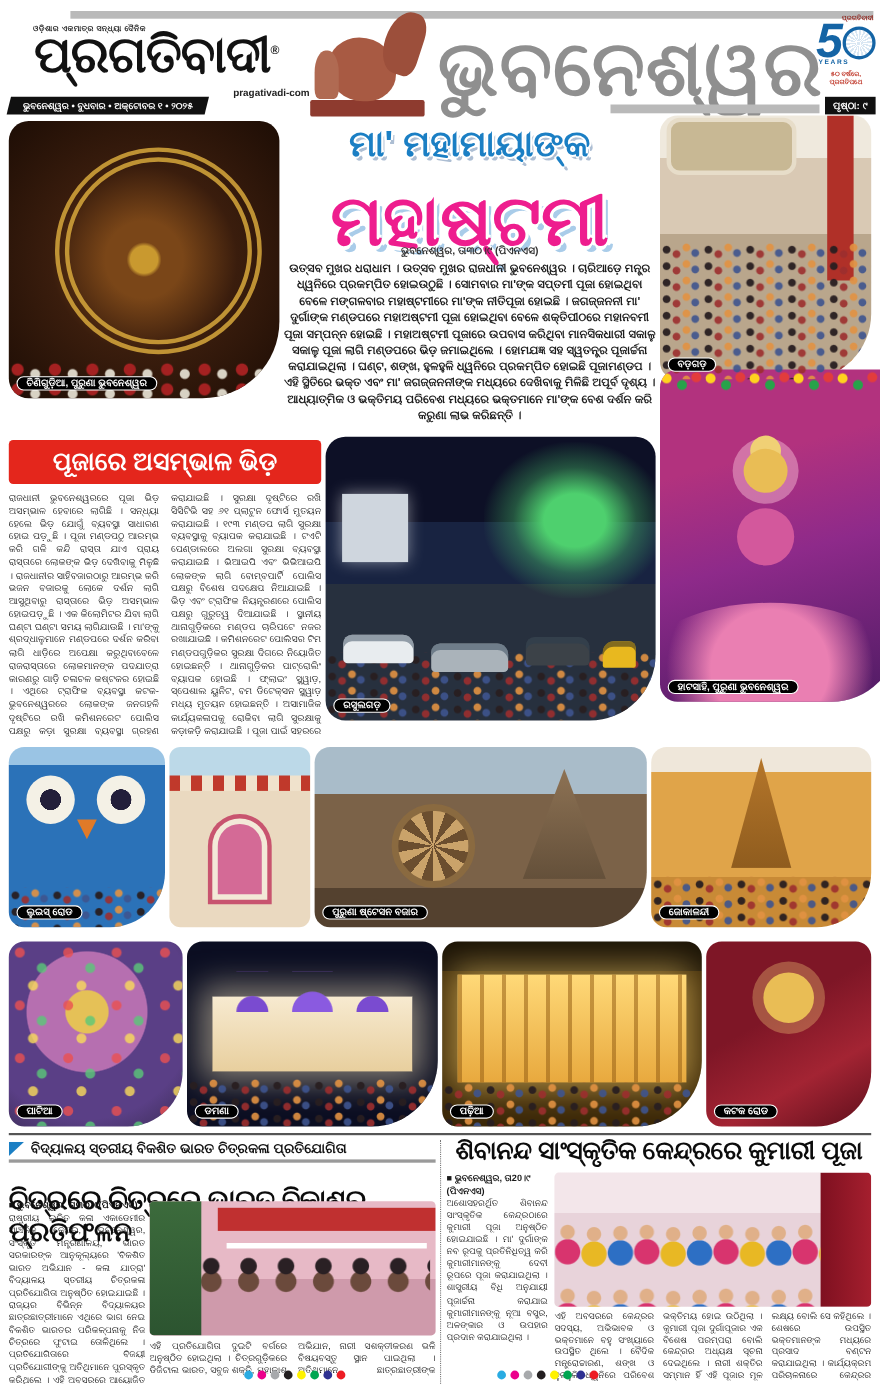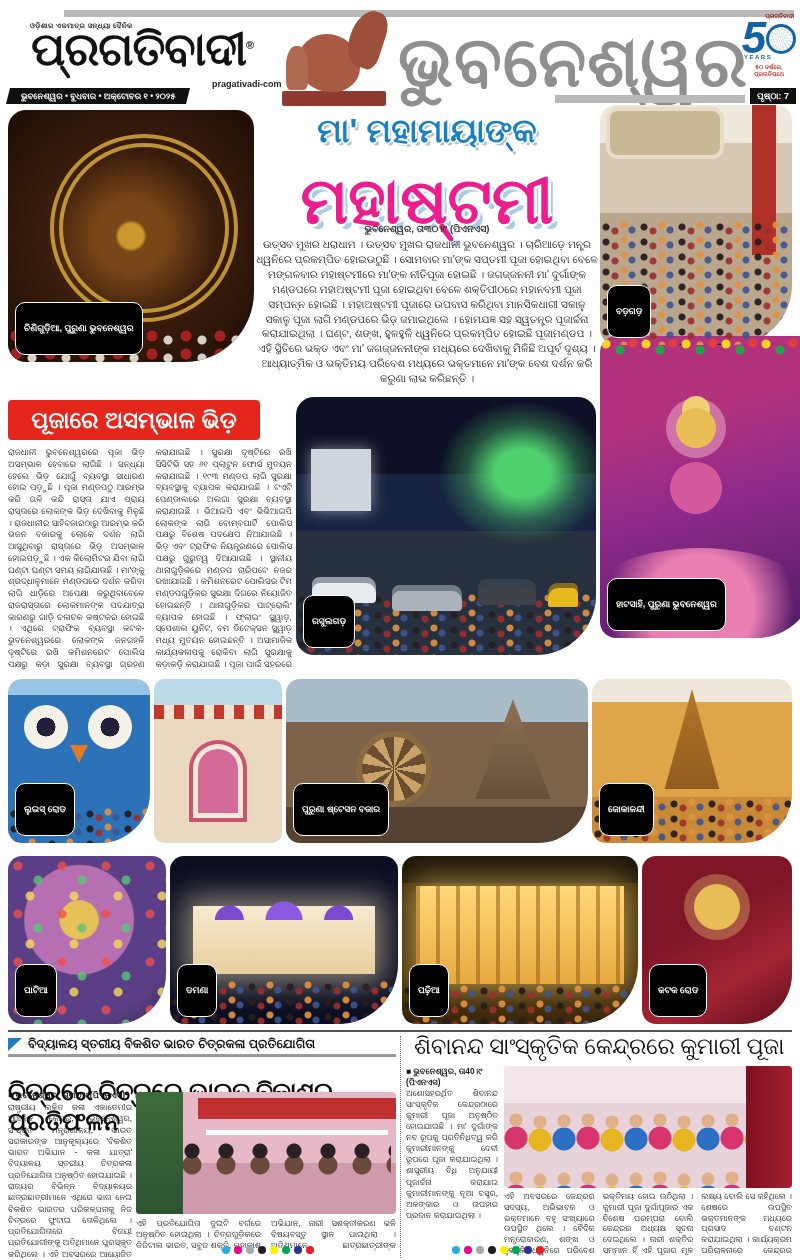--- a/index.html
+++ b/index.html
@@ -27,21 +27,21 @@
   .l50top { font-size:6px; color:#8a1a12; font-weight:800; text-align:right; padding-right:4px; }
   .l50row { display:flex; justify-content:center; align-items:flex-start; height:38px; }
   .five { font-size:44px; font-weight:900; color:#1464a5; line-height:.8; font-style:italic; }
   .emblem { display:inline-block; width:30px; height:30px; border-radius:50%; border:3px solid #1464a5; background:repeating-conic-gradient(#d9e7f3 0 10deg, #ffffff 10deg 20deg); margin-top:4px; }
   .years { font-size:6px; color:#1464a5; letter-spacing:1.5px; font-weight:800; text-align:left; padding-left:4px; margin-top:-4px; }
   .l50sub { font-size:6px; color:#c0392b; margin-top:4px; font-weight:700; }
   .pagebox { left:750px; top:88px; width:46px; height:16px; background:#101010; color:#fff; font-size:9px; font-weight:700; display:flex; align-items:center; justify-content:center; }
 
   
   .photo { position:absolute; overflow:hidden; background:#c8c8c8; }
-  .cap { position:absolute; left:7px; bottom:7px; background:#000; color:#fff; font-size:9px; font-weight:700; padding:20px 8px; border-radius:10px; border:1px solid #fff; white-space:nowrap; z-index:5; }
+  .cap { position:absolute; left:7px; bottom:7px; background:#000; color:#fff; font-size:9px; font-weight:700; padding:0 8px; border-radius:10px; border:1px solid #fff; white-space:nowrap; z-index:5; }
   .dots { position:absolute; left:0; right:0; bottom:0; height:40%; z-index:2;
     background-image:
       radial-gradient(circle at 6px 7px, rgba(40,30,32,.95) 3px, transparent 4px),
       radial-gradient(circle at 15px 11px, rgba(156,46,46,.9) 3px, transparent 4px),
       radial-gradient(circle at 24px 5px, rgba(226,146,66,.9) 3px, transparent 4px),
       radial-gradient(circle at 32px 10px, rgba(62,84,142,.9) 3px, transparent 4px);
     background-size:38px 15px; }
 
   
   .ph-lead-left { left:8px; top:110px; width:246px; height:252px; border-radius:18px 18px 70px 18px;
@@ -123,46 +123,46 @@
   .ph-b4 { left:642px; top:856px; width:150px; height:168px; border-radius:14px 14px 50px 14px;
     background:linear-gradient(150deg, #7e1626 0 40%, #a32433 70%, #5f0f1c); }
   .ph-b4::before { content:""; position:absolute; left:52px; top:28px; width:46px; height:46px; border-radius:50%; background:#e9bd55; box-shadow:0 0 0 10px rgba(240,200,120,.35); }
 
   
   .lead-kicker { left:258px; top:112px; width:338px; text-align:center; font-size:33px; font-weight:900; color:var(--headline-blue,#1b7fc4);
     text-shadow:-2px 0 #fff, 2px 0 #fff, 0 -2px #fff, 0 2px #fff, 3px 3px 0 rgba(20,70,130,.35); }
   .lead-headline { left:258px; top:146px; width:338px; text-align:center; font-size:64px; font-weight:900; line-height:1.15; color:var(--headline-pink,#ee1d8e);
     text-shadow:-3px 0 #fff, 3px 0 #fff, 0 -3px #fff, 0 3px #fff, 5px 5px 0 #a9cce9;margin-top:19px; }
   .lead-dateline { left:258px; top:223px; width:338px; text-align:center; font-size:9.5px; font-weight:700; color:#333; }
-  .lead-body { left:256px; top:237px; width:342px; height:156px; font-size:10.5px; line-height:1.42; text-align:center; color:#1c1c1c; font-weight:400; overflow:hidden; }
-
-  
-  .redbox { left:8px; top:400px; width:252px; height:40px; background:var(--red-box,#e4261c); color:#fff; display:flex; align-items:center; justify-content:center;
-    font-size:23px; font-weight:800; border-radius:4px; }
+  .lead-body { left:256px; top:237px; width:342px; height:156px; font-size:10.5px; line-height:1.42; text-align:center; color:#1c1c1c; font-weight:700; overflow:hidden; }
+
+  
+  .redbox { left:8px; top:400px; width:284px; height:40px; background:var(--red-box,#e4261c); color:#fff; display:flex; align-items:center; justify-content:center;
+    font-size:23px; font-weight:800; border-radius:4px;font-family:Liberation Serif, serif; }
   .crowd-cols { left:8px; top:447px; width:284px; height:228px; column-count:2; column-gap:11px; font-size:8.6px; line-height:1.37; text-align:justify; color:#222; overflow:hidden; }
 
   
   .rule-bottom { left:8px; top:1030px; width:784px; height:2px; background:#555; }
   .kicker-row { left:8px; top:1037px; width:390px; height:15px; display:flex; align-items:center; gap:6px; }
   .flag-icon { width:14px; height:13px; background:var(--headline-blue,#1b7fc4); clip-path:polygon(0 0, 100% 0, 0 100%); flex:0 0 auto; }
   .kicker-text { font-size:12.5px; font-weight:800; color:#111; white-space:nowrap; }
   .kicker-rule { left:8px; top:1054px; width:388px; height:3px; background:#9a9a9a; }
   .sa-headline { left:8px; top:1057px; width:392px; font-size:25px; font-weight:900; color:#0c0c0c; letter-spacing:-.5px;margin-top:20px; }
   .sa-dateline { left:8px; top:1090px; width:160px; font-size:8.5px; font-weight:700; color:#111; }
   .sa-col1 { left:8px; top:1102px; width:124px; height:156px; font-size:8.3px; line-height:1.36; text-align:justify; overflow:hidden; }
   .ph-stage { left:136px; top:1092px; width:260px; height:122px; border-radius:4px; background:linear-gradient(#e7b9c6 0 58%, #cf9aab 58%); }
   .ph-stage::before { content:""; position:absolute; left:24%; right:0; top:5%; height:17%; background:#c03030; box-shadow:0 24px 0 -8px #fff; }
   .ph-stage::after { content:""; position:absolute; left:0; top:0; width:18%; height:100%; background:linear-gradient(#3c6b3c, #2c5430); }
   .people-row { position:absolute; left:16%; right:2%; top:42%; height:34%;
     background-image:radial-gradient(circle at 14px 8px, #2a2024 7px, transparent 8px), radial-gradient(circle at 14px 22px, #6b4a3c 9px, transparent 10px);
     background-size:34px 44px; }
   .sa-cols23 { left:136px; top:1218px; width:260px; height:40px; column-count:2; column-gap:10px; font-size:8.3px; line-height:1.32; text-align:justify; overflow:hidden; }
 
   .vsep { left:400px; top:1036px; height:222px; width:0; border-left:1px dotted #777; }
-  .ku-headline { left:406px; top:1033px; width:386px; font-size:23px; font-weight:400; color:#0c0c0c; text-align:center; letter-spacing:-.5px; }
+  .ku-headline { left:406px; top:1033px; width:386px; font-size:23px; font-weight:700; color:#0c0c0c; text-align:center; letter-spacing:-.5px; }
   .ku-dateline { left:406px; top:1066px; width:92px; font-size:8.3px; font-weight:700; line-height:1.3; }
   .ku-col1 { left:406px; top:1088px; width:92px; height:170px; font-size:8.2px; line-height:1.35; text-align:justify; overflow:hidden; }
   .ph-children { left:504px; top:1066px; width:288px; height:122px; border-radius:4px; background:linear-gradient(#f3e6ea 0 30%, #e8d3da 30%); }
   .ph-children::before { content:""; position:absolute; right:0; top:0; width:16%; height:100%; background:linear-gradient(90deg, #7e1020, #a51f2e); }
   .ph-children::after { content:""; position:absolute; left:0; right:16%; bottom:0; height:64%;
     background-image:radial-gradient(circle at 12px 10px, #e0b089 6px, transparent 7px), radial-gradient(circle at 12px 28px, #d8346e 11px, transparent 12px), radial-gradient(circle at 36px 12px, #e0b089 6px, transparent 7px), radial-gradient(circle at 36px 30px, #e8b824 11px, transparent 12px), radial-gradient(circle at 60px 11px, #e0b089 6px, transparent 7px), radial-gradient(circle at 60px 29px, #2d6fc4 11px, transparent 12px);
     background-size:72px 58px; }
   .ku-cols { left:504px; top:1192px; width:288px; height:66px; column-count:3; column-gap:8px; font-size:8.2px; line-height:1.32; text-align:justify; overflow:hidden; }
 
   
@@ -196,21 +196,21 @@
 
   <div class="abs logo50">
     <div class="l50top">ପ୍ରଗତିବାଦୀ</div>
     <div class="l50row">
       <span class="five">5</span>
       <span class="emblem"></span>
     </div>
     <div class="years">YEARS</div>
     <div class="l50sub">୫୦ ବର୍ଷରେ, ପ୍ରଗତିପଥେ</div>
   </div>
-  <div class="abs pagebox">ପୃଷ୍ଠା: 7</div>
+  <div class="abs pagebox">ପୃଷ୍ଠା: ୯</div>
 
   <div class="photo ph-lead-left">
     <span class="cap">ଚିଣିଗୁଡ଼ିଆ, ପୁରୁଣା ଭୁବନେଶ୍ୱର</span>
   </div>
 
   <div class="abs lead-kicker">ମା' ମହାମାୟାଙ୍କ</div>
   <div class="abs lead-headline">ମହାଷ୍ଟମୀ</div>
   <div class="abs lead-dateline">ଭୁବନେଶ୍ୱର, ତା୩୦।୯ (ପିଏନଏସ)</div>
   <div class="abs lead-body">ଉତ୍ସବ ମୁଖର ଧରାଧାମ । ଉତ୍ସବ ମୁଖର ରାଜଧାନୀ ଭୁବନେଶ୍ୱର । ଚାରିଆଡ଼େ ମନ୍ତ୍ର ଧ୍ୱନିରେ ପ୍ରକମ୍ପିତ ହୋଇଉଠୁଛି । ସୋମବାର ମା'ଙ୍କ ସପ୍ତମୀ ପୂଜା ହୋଇଥିବା ବେଳେ ମଙ୍ଗଳବାର ମହାଷ୍ଟମୀରେ ମା'ଙ୍କ ନୀତିପୂଜା ହୋଇଛି । ଜଗଜ୍ଜନନୀ ମା' ଦୁର୍ଗାଙ୍କ ମଣ୍ଡପରେ ମହାଅଷ୍ଟମୀ ପୂଜା ହୋଇଥିବା ବେଳେ ଶକ୍ତିପୀଠରେ ମହାନବମୀ ପୂଜା ସମ୍ପନ୍ନ ହୋଇଛି । ମହାଅଷ୍ଟମୀ ପୂଜାରେ ଉପବାସ କରିଥିବା ମାନସିକଧାରୀ ସକାଳୁ ସକାଳୁ ପୂଜା ଲାଗି ମଣ୍ଡପରେ ଭିଡ଼ ଜମାଇଥିଲେ । ହୋମଯଜ୍ଞ ସହ ସ୍ୱତନ୍ତ୍ର ପୂଜାର୍ଚ୍ଚନା କରାଯାଇଥିଲା । ଘଣ୍ଟ, ଶଙ୍ଖ, ହୁଳହୁଳି ଧ୍ୱନିରେ ପ୍ରକମ୍ପିତ ହୋଇଛି ପୂଜାମଣ୍ଡପ । ଏହି ସ୍ଥିତିରେ ଭକ୍ତ ଏବଂ ମା' ଜଗଜ୍ଜନନୀଙ୍କ ମଧ୍ୟରେ ଦେଖିବାକୁ ମିଳିଛି ଅପୂର୍ବ ଦୃଶ୍ୟ । ଆଧ୍ୟାତ୍ମିକ ଓ ଭକ୍ତିମୟ ପରିବେଶ ମଧ୍ୟରେ ଭକ୍ତମାନେ ମା'ଙ୍କ ବେଶ ଦର୍ଶନ କରି କରୁଣା ଲାଭ କରିଛନ୍ତି ।</div>
 
@@ -280,21 +280,21 @@
     <span class="people-row"></span>
   </div>
   <div class="abs sa-cols23">
     <span>ଏହି ପ୍ରତିଯୋଗିତା ଦୁଇଟି ବର୍ଗରେ ଅନୁଷ୍ଠିତ ହୋଇଥିଲା । ଚିତ୍ରଗୁଡ଼ିକରେ ଡିଜିଟାଲ ଭାରତ, ସବୁଜ ଶକ୍ତି, ମହାକାଶ ଅଭିଯାନ, ନାରୀ ସଶକ୍ତୀକରଣ ଭଳି ବିଷୟବସ୍ତୁ ସ୍ଥାନ ପାଇଥିଲା ।</span>
     <span>ଅତିଥିମାନେ ଛାତ୍ରଛାତ୍ରୀଙ୍କ ପ୍ରତିଭାର ପ୍ରଶଂସା କରିବା ସହ ଭବିଷ୍ୟତରେ ଏଭଳି କାର୍ଯ୍ୟକ୍ରମ ଅଧିକ ଆୟୋଜନ କରାଯିବ ବୋଲି କହିଥିଲେ ।</span>
   </div>
 
   <div class="abs vsep"></div>
 
   <div class="abs ku-headline">ଶିବାନନ୍ଦ ସାଂସ୍କୃତିକ କେନ୍ଦ୍ରରେ କୁମାରୀ ପୂଜା</div>
-  <div class="abs ku-dateline">■ ଭୁବନେଶ୍ୱର, ତା40।୯ (ପିଏନଏସ)</div>
+  <div class="abs ku-dateline">■ ଭୁବନେଶ୍ୱର, ତା20।୯ (ପିଏନଏସ)</div>
   <div class="abs ku-col1">ଅଶୋସହରର୍ଥିତ ଶିବାନନ୍ଦ ସାଂସ୍କୃତିକ କେନ୍ଦ୍ରଠାରେ କୁମାରୀ ପୂଜା ଅନୁଷ୍ଠିତ ହୋଇଯାଇଛି । ମା' ଦୁର୍ଗାଙ୍କ ନବ ରୂପକୁ ପ୍ରତିନିଧିତ୍ୱ କରି କୁମାରୀମାନଙ୍କୁ ଦେବୀ ରୂପରେ ପୂଜା କରାଯାଇଥିଲା । ଶାସ୍ତ୍ରୀୟ ବିଧି ଅନୁଯାୟୀ ପୂଜାର୍ଚ୍ଚନା କରାଯାଇ କୁମାରୀମାନଙ୍କୁ ନୂଆ ବସ୍ତ୍ର, ଅଳଙ୍କାର ଓ ଉପହାର ପ୍ରଦାନ କରାଯାଇଥିଲା ।</div>
   <div class="photo ph-children"></div>
   <div class="abs ku-cols">
     <span>ଏହି ଅବସରରେ କେନ୍ଦ୍ରର ସଦସ୍ୟ, ଅଭିଭାବକ ଓ ଭକ୍ତମାନେ ବହୁ ସଂଖ୍ୟାରେ ଉପସ୍ଥିତ ଥିଲେ । ବୈଦିକ ମନ୍ତ୍ରୋଚ୍ଚାରଣ, ଶଙ୍ଖ ଓ ହୁଳହୁଳି ଧ୍ୱନିରେ ପରିବେଶ ଭକ୍ତିମୟ ହୋଇ ଉଠିଥିଲା ।</span>
     <span>କୁମାରୀ ପୂଜା ଦୁର୍ଗାପୂଜାର ଏକ ବିଶେଷ ପରମ୍ପରା ବୋଲି କେନ୍ଦ୍ରର ଅଧ୍ୟକ୍ଷ ସୂଚନା ଦେଇଥିଲେ । ନାରୀ ଶକ୍ତିର ସମ୍ମାନ ହିଁ ଏହି ପୂଜାର ମୂଳ ଲକ୍ଷ୍ୟ ବୋଲି ସେ କହିଥିଲେ ।</span>
     <span>ଶେଷରେ ଉପସ୍ଥିତ ଭକ୍ତମାନଙ୍କ ମଧ୍ୟରେ ପ୍ରସାଦ ବଣ୍ଟନ କରାଯାଇଥିଲା । କାର୍ଯ୍ୟକ୍ରମ ପରିଚାଳନାରେ କେନ୍ଦ୍ରର ସଦସ୍ୟମାନେ ସହଯୋଗ କରିଥିଲେ ।</span>
   </div>
 
   <div class="dotgroup dg1">
       <span class="dot" style="background: rgb(41, 171, 226);"></span>

